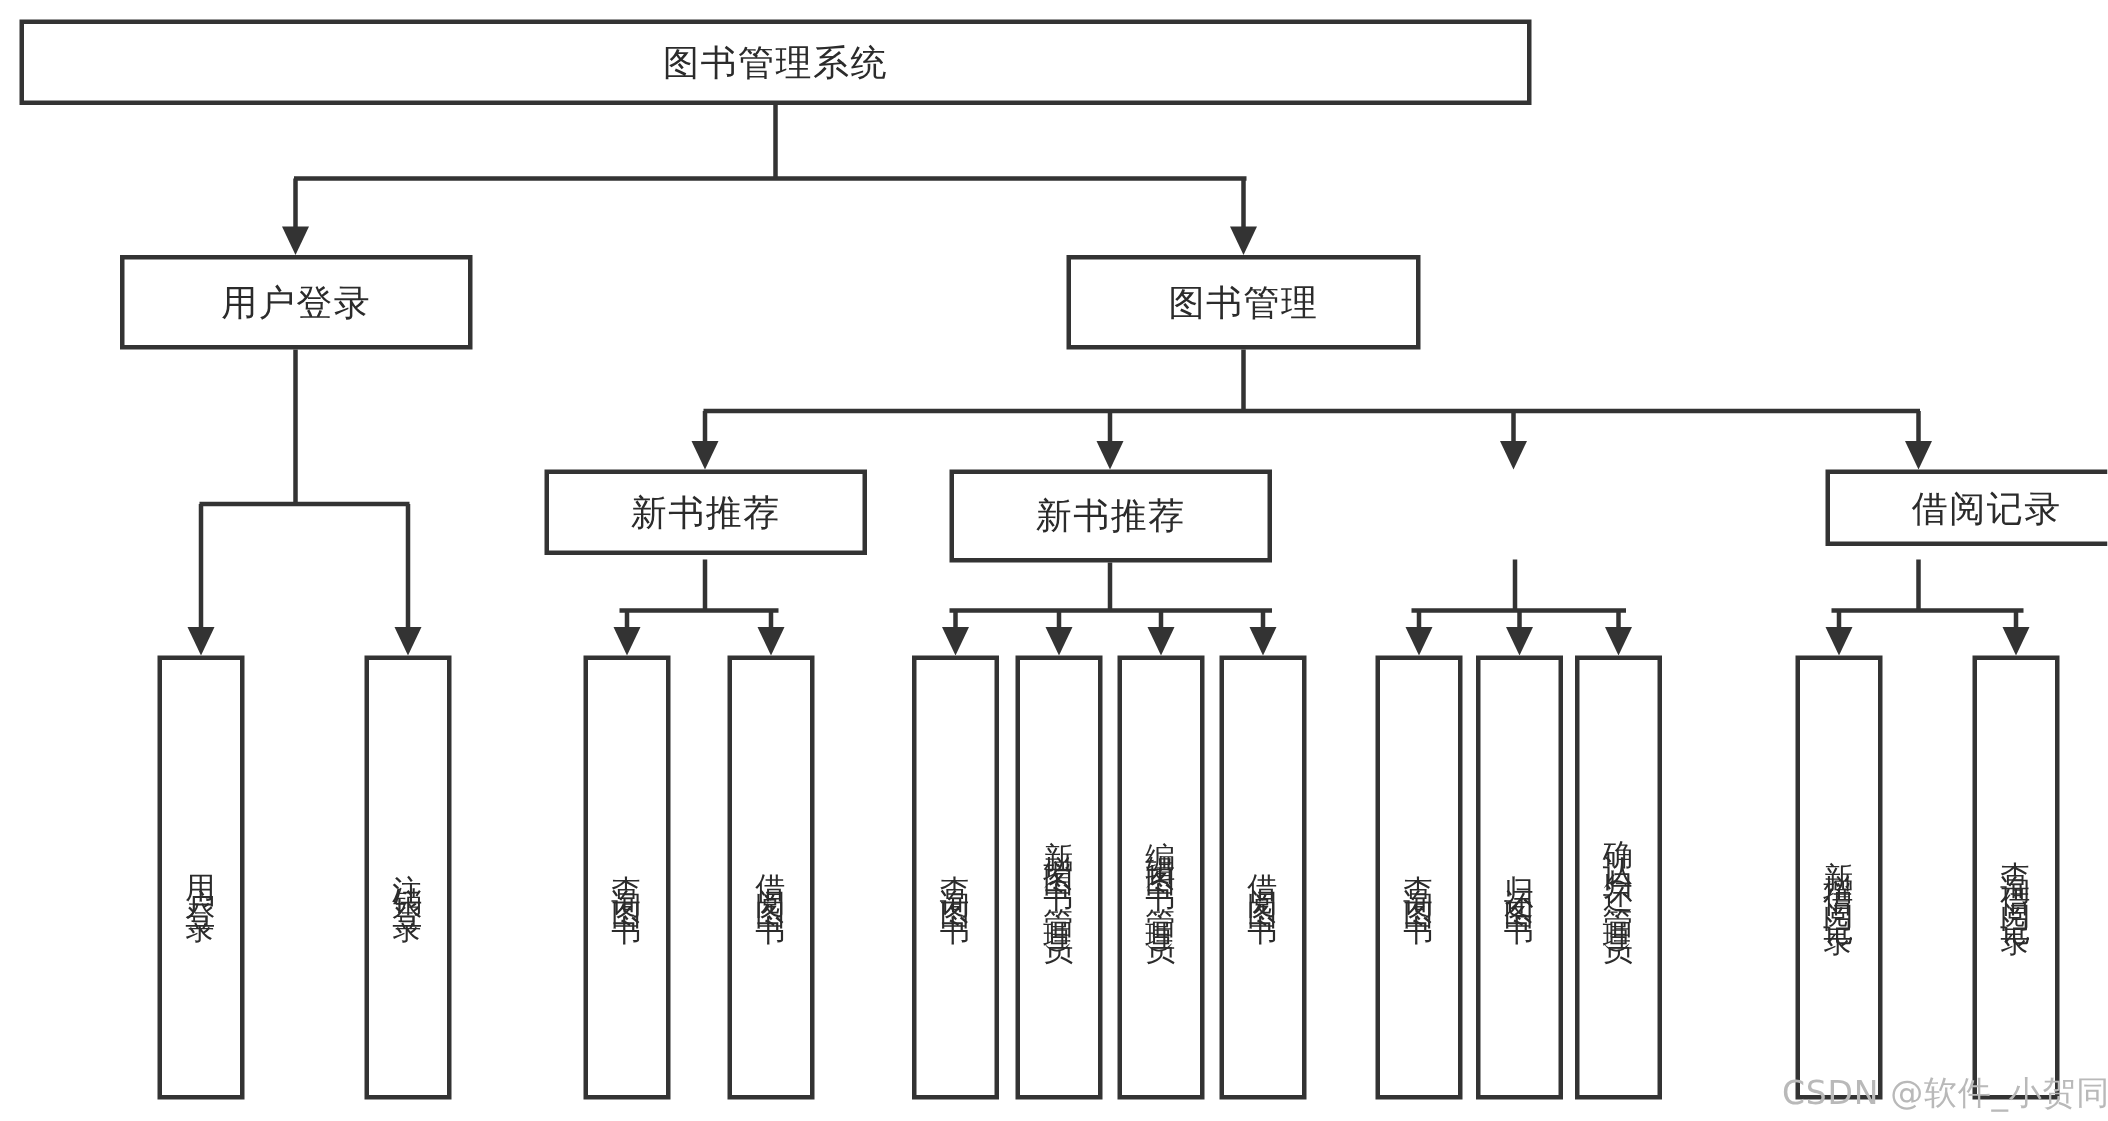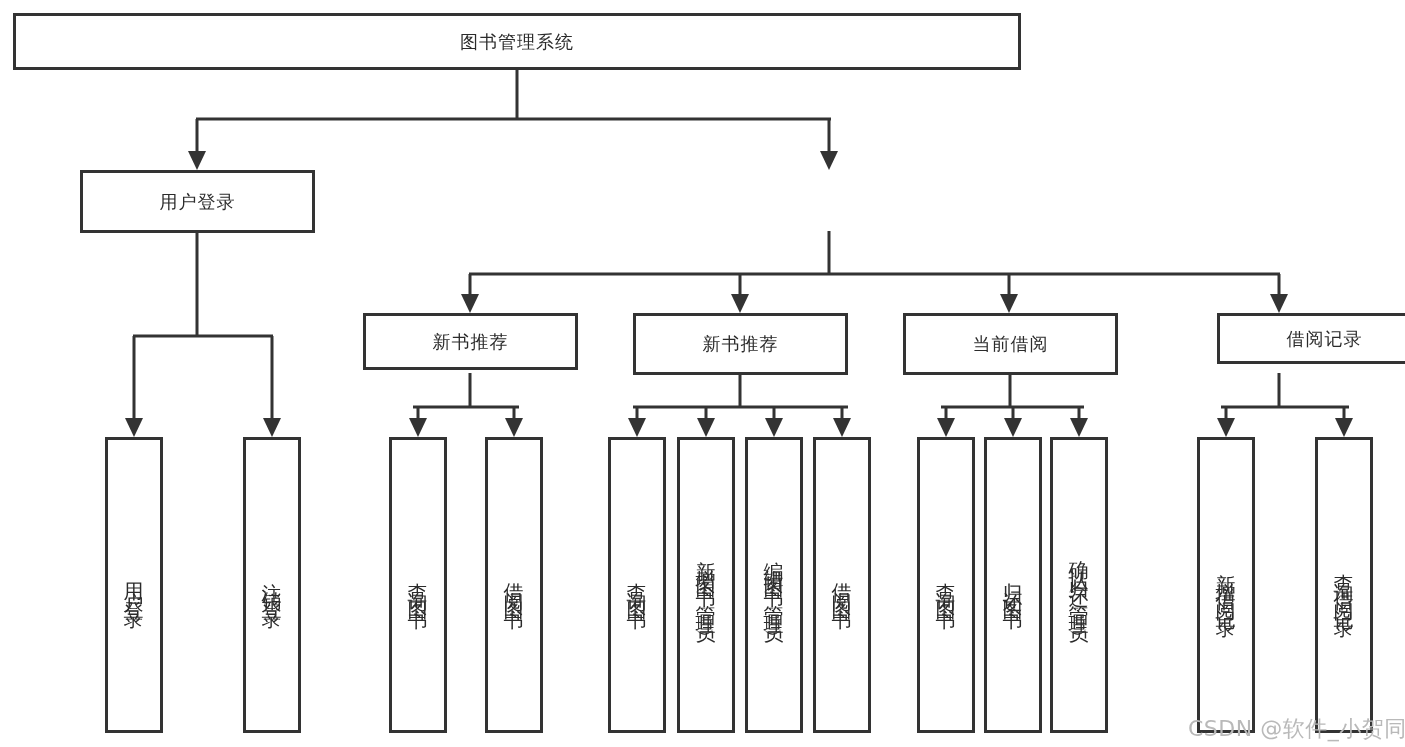--- a/index.html
+++ b/index.html
@@ -22,21 +22,21 @@
   }
   .box{
     position:absolute;
     border:3px solid var(--line);
     background:#fff;
     display:flex;align-items:center;justify-content:center;
     color:var(--text);
     z-index:1;
   }
   .box .lbl{
-    font-size:18px;
+    font-size:24px;
     letter-spacing:1px;
     white-space:nowrap;
   }
   .leaf{
     top:437px;width:58px;height:296px;
   }
   .leaf .lbl{
     writing-mode:vertical-rl;
     text-orientation:mixed;
     font-size:20px;
@@ -92,29 +92,29 @@
     </g>
   </svg>
 
   <div class="box" style="left:13px;top:13px;width:1008px;height:57px">
     <span class="lbl">图书管理系统</span>
   </div>
 
   <div class="box" style="left:80px;top:170px;width:235px;height:63px">
     <span class="lbl">用户登录</span>
   </div>
+  <div class="box" style="left:711px;top:170px;width:236px;height:63px">
+    <span class="lbl">图书管理</span>
+  </div>
 
   <div class="box" style="left:363px;top:313px;width:215px;height:57px">
     <span class="lbl">新书推荐</span>
   </div>
   <div class="box" style="left:633px;top:313px;width:215px;height:62px">
     <span class="lbl">新书推荐</span>
-  </div>
-  <div class="box" style="left:903px;top:313px;width:215px;height:62px">
-    <span class="lbl">当前借阅</span>
   </div>
   <div class="box" style="left:1217px;top:313px;width:215px;height:51px">
     <span class="lbl">借阅记录</span>
   </div>
 
   <div class="box leaf" style="left:105px">
     <span class="lbl">用户登录</span>
   </div>
   <div class="box leaf" style="left:243px">
     <span class="lbl">注销登录</span>

